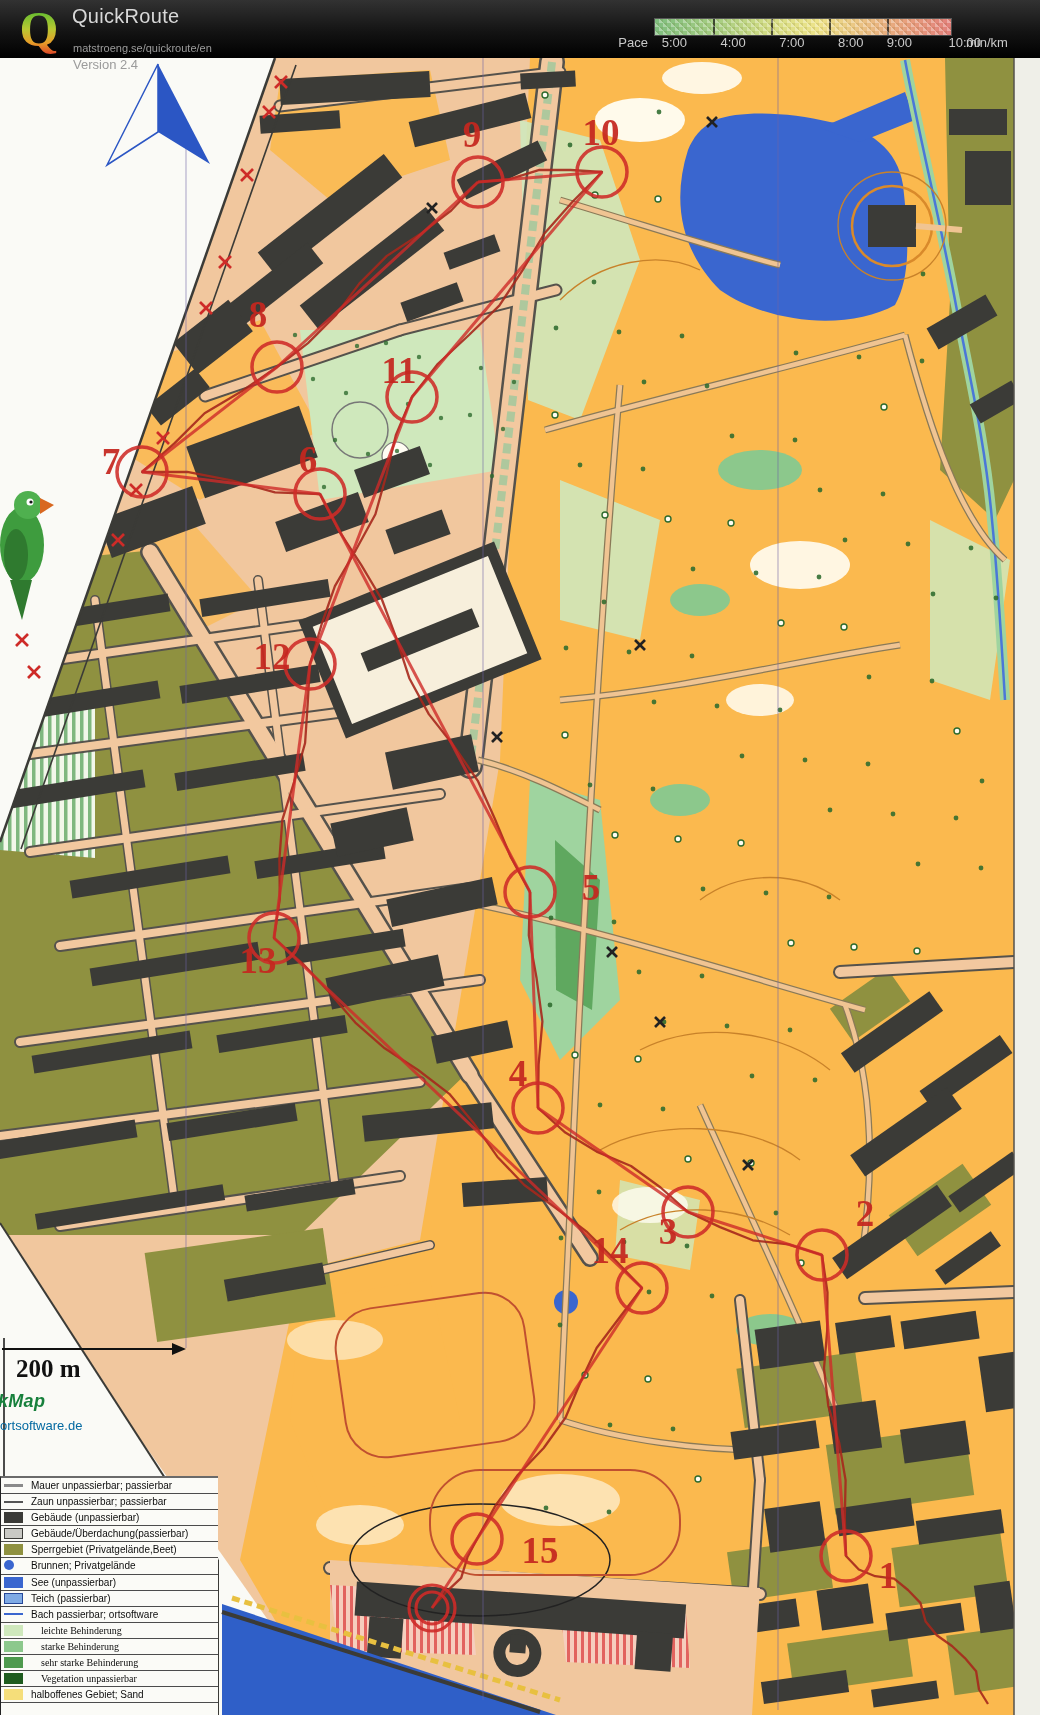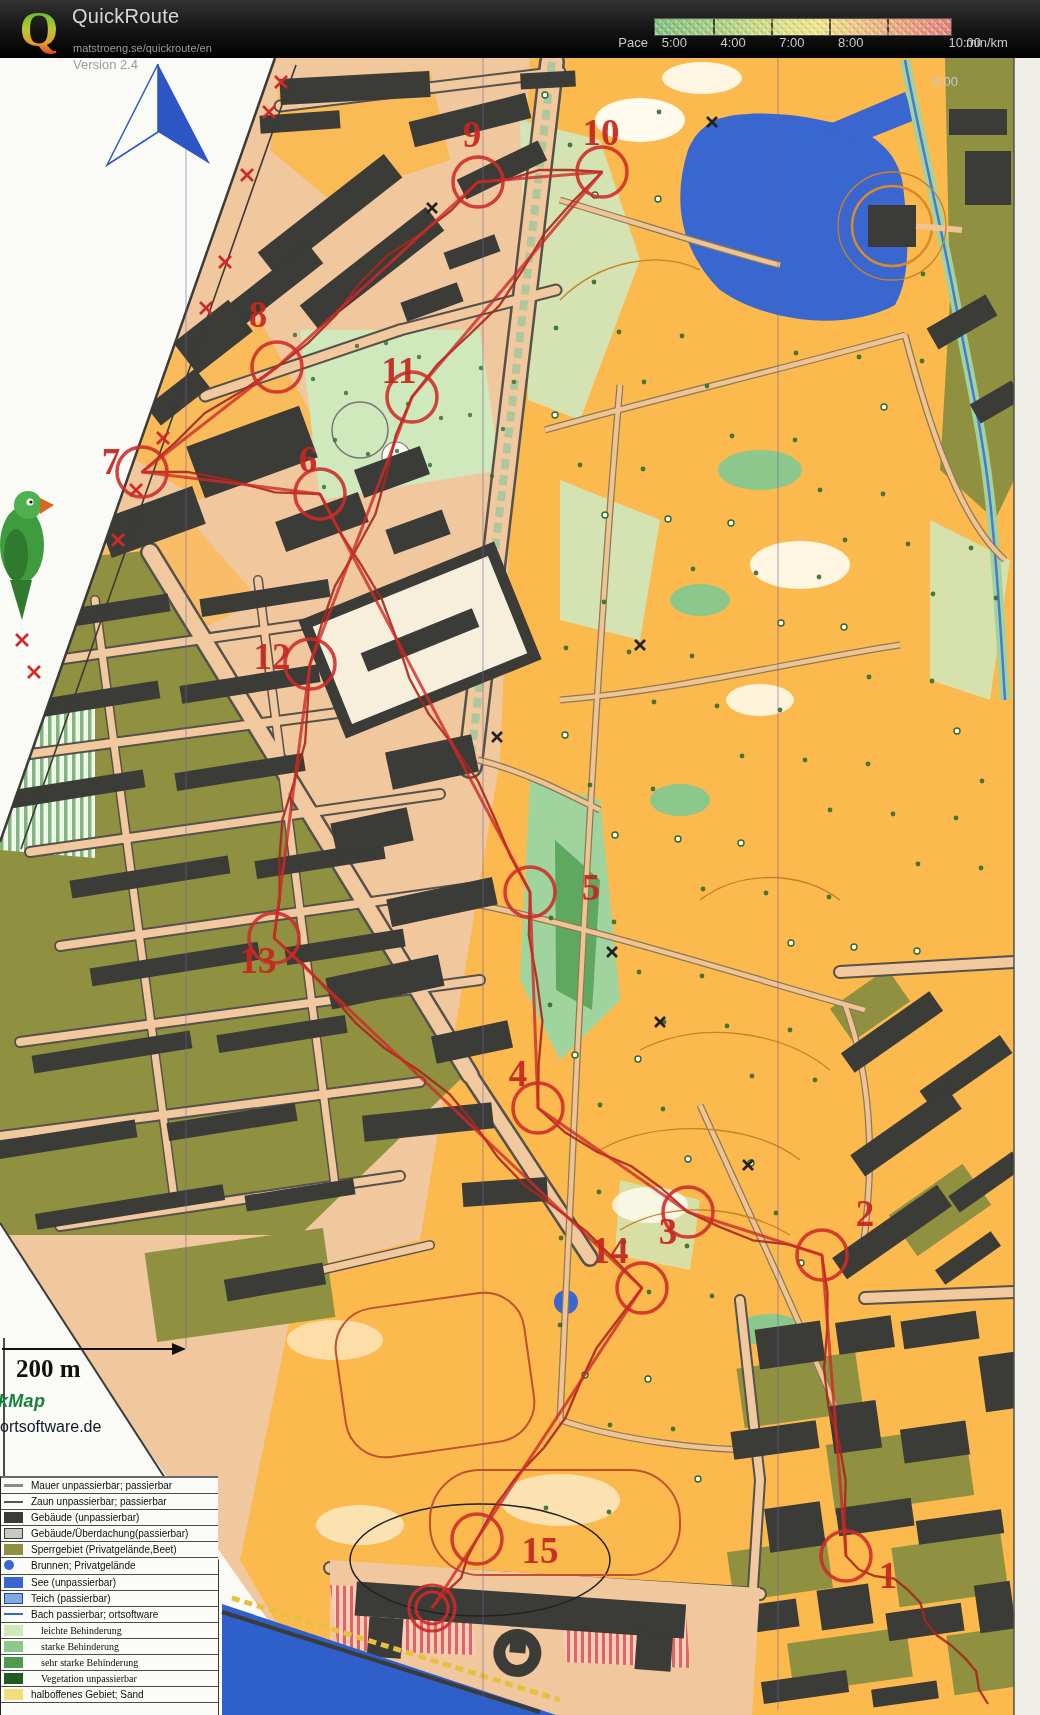--- a/index.html
+++ b/index.html
@@ -43,21 +43,21 @@
   .sym-stream{height:0;border-top:2.5px solid #3A66CF;margin-top:4px;}
   .sym-green1{background:#CFE8BC;}
   .sym-green2{background:#8CC88C;}
   .sym-green3{background:#4E9A4E;}
   .sym-green4{background:#1F5C1F;}
   .sym-sand{background:#F5DE7A;}
   .scale-label{position:absolute;left:16px;top:1355px;font-family:"Liberation Serif",serif;font-weight:700;
                font-size:25px;color:#111;z-index:20;}
   .credit1{position:absolute;left:-2px;top:1391px;font-size:18px;font-weight:700;font-style:italic;
            color:#17803C;z-index:20;letter-spacing:.3px;}
-  .credit2{position:absolute;left:0;top:1418px;font-size:16px;color:#0f172a;z-index:20;}
+  .credit2{position:absolute;left:0;top:1418px;font-size:13px;color:#0369a1;z-index:20;}
 </style>
 </head>
 <body>
 
 <div class="stage">
 
   <div class="map-wrap">
   <svg width="1040" height="1715" viewBox="0 0 1040 1715">
     <defs>
       <pattern id="redh" width="7" height="7" patternUnits="userSpaceOnUse">
@@ -578,21 +578,21 @@
         <div class="pace-tick" style="left: 116px;"></div>
         <div class="pace-tick" style="left: 174px;"></div>
         <div class="pace-tick" style="left: 232px;"></div>
       </div>
     <div class="pace-word" style="left:600px;width:48px;text-align:right">Pace</div>
     <div id="pace-labels">
         <div class="pace-lbl" style="left: 623px;">5:00</div>
         <div class="pace-lbl" style="left: 681.8px;">4:00</div>
         <div class="pace-lbl" style="left: 740.6px;">7:00</div>
         <div class="pace-lbl" style="left: 799.4px;">8:00</div>
-        <div class="pace-lbl" style="left: 894px; margin-top: 39px;">9:00</div>
+        <div class="pace-lbl" style="left: 848px;">9:00</div>
         <div class="pace-lbl" style="left: 917px;">10:00</div>
       </div>
     <div class="pace-word" style="left:966px">min/km</div>
   </div>
 
   <div class="scale-label">200 m</div>
   <div class="credit1">kMap</div>
   <div class="credit2">ortsoftware.de</div>
   <div class="legend" id="legend">
       <div class="lrow"><span class="lsym sym-wall"></span><span>Mauer unpassierbar; passierbar</span></div>

